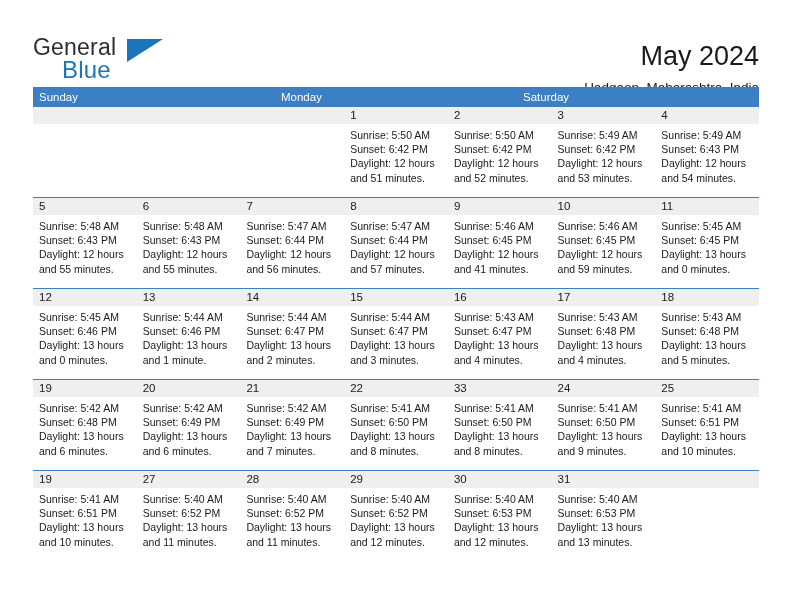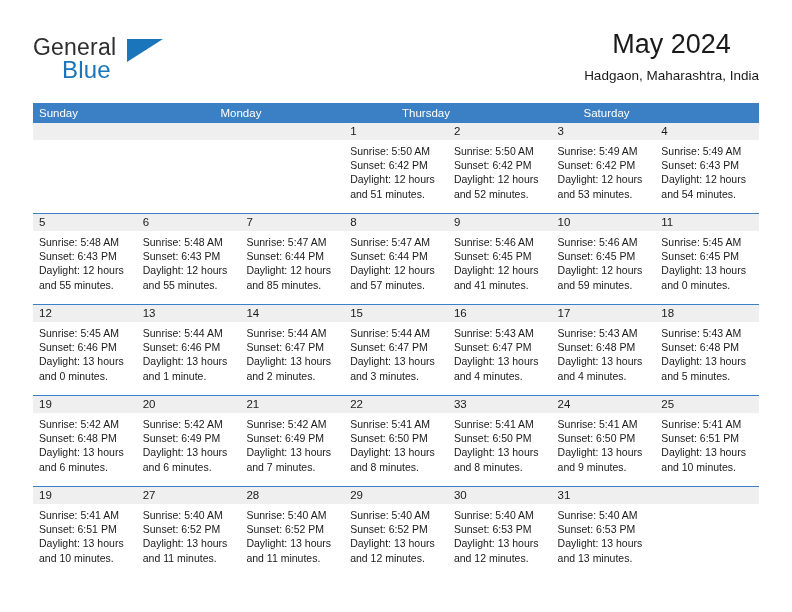--- a/index.html
+++ b/index.html
@@ -60,42 +60,42 @@
     top: 5px;
     width: 0;
     height: 0;
     border-left: 36px solid #1b75bb;
     border-bottom: 23px solid transparent;
   }
 
   .title-block {
     position: absolute;
     right: 0;
-    top: 0;
-    text-align: center;
+    top: 12px;
+    text-align: right;
   }
   .cal-title {
     font-size: 27px;
     color: #1a1a1a;
     line-height: 33px;
     white-space: nowrap;
   }
   .cal-subtitle {
     font-size: 13.5px;
     color: #1a1a1a;
     line-height: 20px;
     margin-top: 5px;
     white-space: nowrap;
   }
 
   
   .calendar {
     position: absolute;
     left: 33px;
-    top: 103px;
+    top: 87px;
     width: 726px;
   }
   .weekday-row {
     display: flex;
     background: #3b7fc4;
     height: 20px;
   }
   .weekday {
     flex: 1 1 0;
     color: #ffffff;
@@ -161,21 +161,20 @@
       <div class="cal-subtitle">Hadgaon, Maharashtra, India</div>
     </div>
 
   </div>
 
   <div class="calendar">
 
     <div class="weekday-row">
       <div class="weekday">Sunday</div>
       <div class="weekday">Monday</div>
-      <div class="weekday">Thursday</div>
       <div class="weekday">Saturday</div>
     </div>
 
     <div id="weeks-container">
         <div class="week-row first">
           <div class="day-cell empty">
             <div class="day-number"></div>
           </div>
           <div class="day-cell empty">
             <div class="day-number"></div>
@@ -238,21 +237,21 @@
               <div>Daylight: 12 hours</div>
               <div>and 55 minutes.</div>
             </div>
           </div>
           <div class="day-cell">
             <div class="day-number">7</div>
             <div class="day-info">
               <div>Sunrise: 5:47 AM</div>
               <div>Sunset: 6:44 PM</div>
               <div>Daylight: 12 hours</div>
-              <div>and 85 minutes.</div>
+              <div>and 56 minutes.</div>
             </div>
           </div>
           <div class="day-cell">
             <div class="day-number">8</div>
             <div class="day-info">
               <div>Sunrise: 5:47 AM</div>
               <div>Sunset: 6:44 PM</div>
               <div>Daylight: 12 hours</div>
               <div>and 57 minutes.</div>
             </div>

